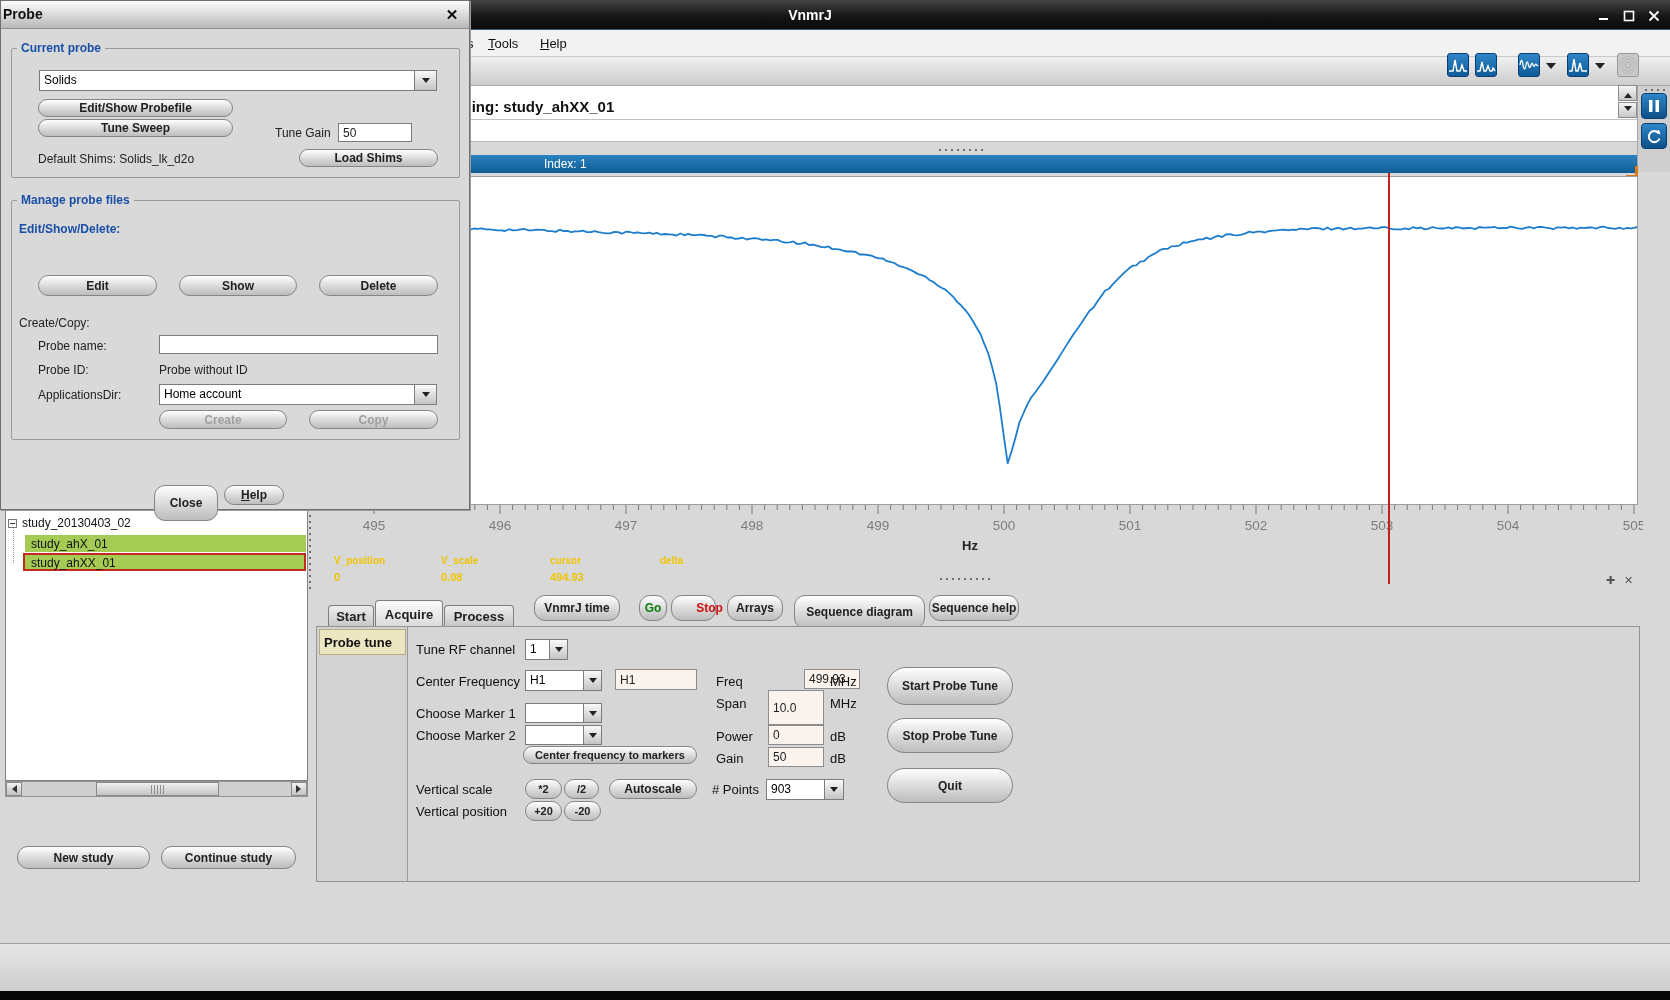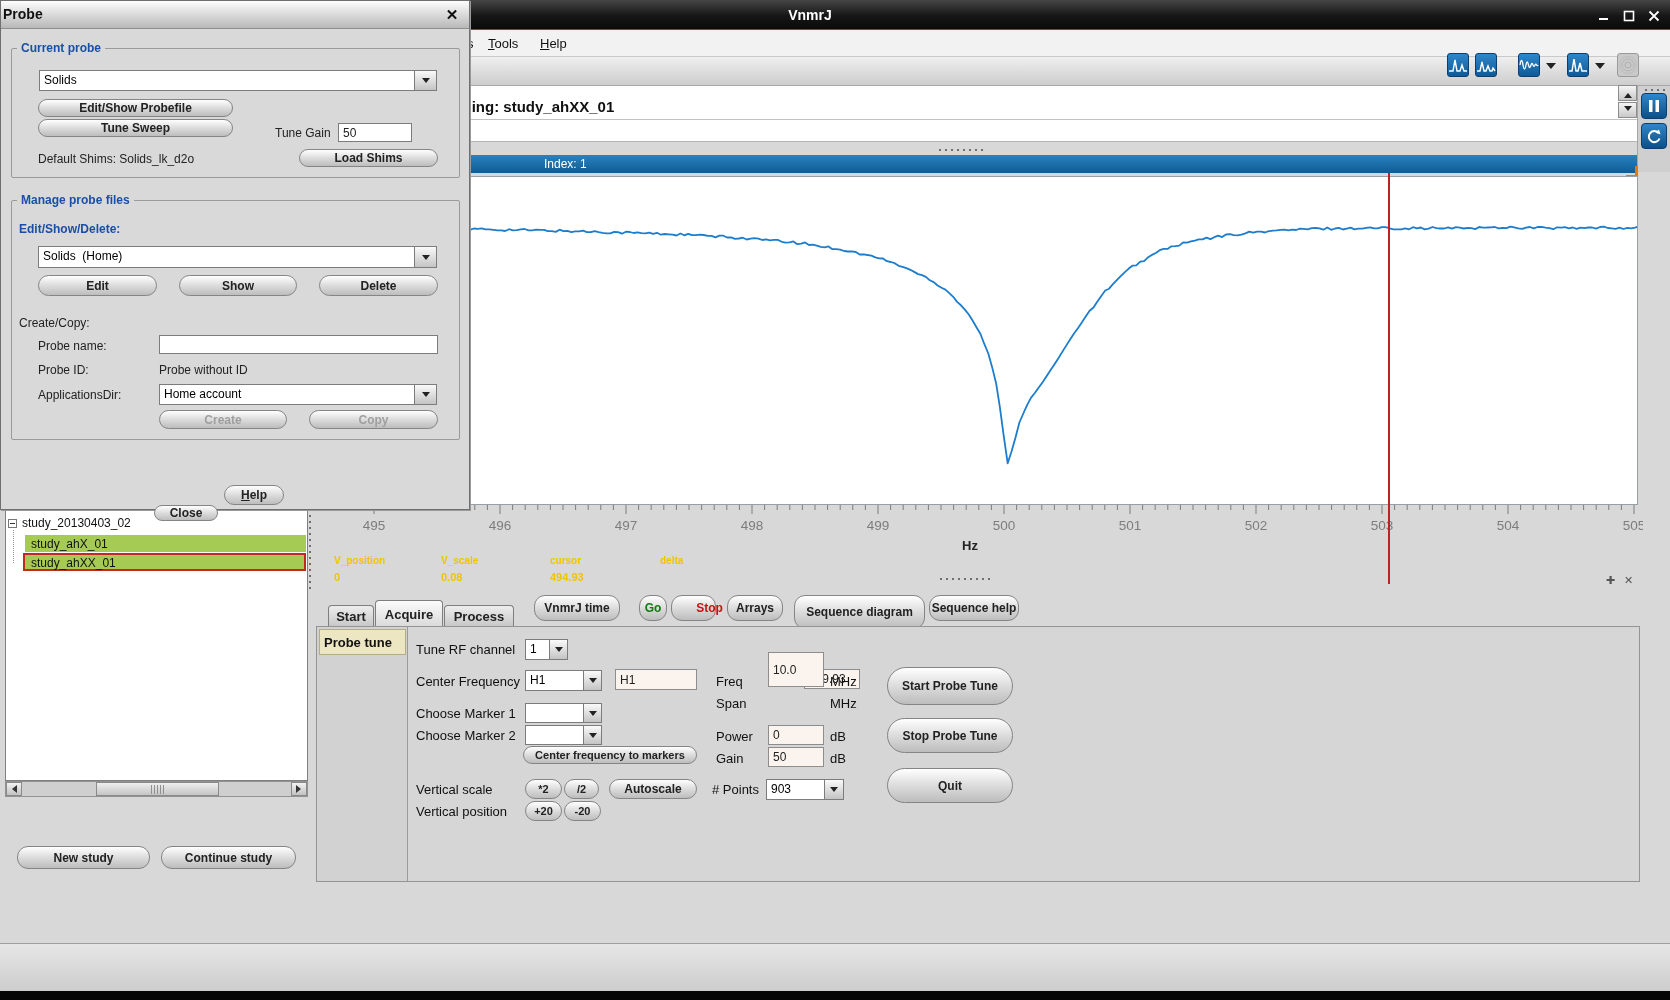--- a/index.html
+++ b/index.html
@@ -349,21 +349,21 @@
       <span class="tri-dn"></span>
     </span>
 </div>
 <input class="abs pfield" style="left: 615px; top: 669px; width: 82px; height: 21px;" value="H1">
 
 <span class="abs flabel" style="left:716px; top:674px;">Freq</span>
 <input class="abs pfield" style="left: 804px; top: 669px; width: 56px; height: 20px;" value="499.93">
 <span class="abs flabel" style="left:830px; top:674px;">MHz</span>
 
 <span class="abs flabel" style="left:716px; top:696px;">Span</span>
-<input class="abs pfield" style="left: 768px; top: 652px; width: 56px; height: 35px;" value="10.0">
+<input class="abs pfield" style="left: 768px; top: 690px; width: 56px; height: 35px;" value="10.0">
 <span class="abs flabel" style="left:830px; top:696px;">MHz</span>
 
 <span class="abs flabel" style="left:416px; top:706px;">Choose Marker 1</span>
 <div class="abs combo" style="left:525px; top:703px;">
   <span class="combo-val" style="width:58px; height:20px;"></span>
   <span class="combo-btn" style="width:19px; height:20px;">
       <span class="tri-dn"></span>
     </span>
 </div>
 <span class="abs flabel" style="left:416px; top:728px;">Choose Marker 2</span>
@@ -447,45 +447,39 @@
   <div class="abs pill" style="left:37px; top:98px; width:195px; height:18px;">Edit/Show Probefile</div>
   <div class="abs pill" style="left:37px; top:118px; width:195px; height:18px;">Tune Sweep</div>
   <span class="abs dlabel" style="left:274px; top:125px;">Tune Gain</span>
   <input class="abs tfield" style="left: 337px; top: 122px; width: 74px; height: 19px;" value="50">
   <span class="abs dlabel" style="left:37px; top:151px;">Default Shims: Solids_lk_d2o</span>
   <div class="abs pill" style="left:298px; top:148px; width:139px; height:18px;">Load Shims</div>
 
   <div class="abs groupbox" style="left:10px; top:199px; width:449px; height:240px;"></div>
   <span class="abs legend" style="left:16px; top:192px;">Manage probe files</span>
   <span class="abs blabel" style="left:18px; top:221px;">Edit/Show/Delete:</span>
-  <div class="abs combo" style="left:37px; top:245px;">
-    <span class="combo-val" style="width:376px; height:22px;">Solids  (Home)</span>
-    <span class="combo-btn" style="width:23px; height:22px;">
-        <span class="tri-dn"></span>
-      </span>
-  </div>
   <div class="abs pill" style="left:37px; top:274px; width:119px; height:21px;">Edit</div>
   <div class="abs pill" style="left:178px; top:274px; width:118px; height:21px;">Show</div>
   <div class="abs pill" style="left:318px; top:274px; width:119px; height:21px;">Delete</div>
   <span class="abs dlabel" style="left:18px; top:315px;">Create/Copy:</span>
   <span class="abs dlabel" style="left:37px; top:338px;">Probe name:</span>
   <input class="abs tfield" style="left: 158px; top: 334px; width: 279px; height: 19px;" value="">
   <span class="abs dlabel" style="left:37px; top:362px;">Probe ID:</span>
   <span class="abs dlabel" style="left:158px; top:362px;">Probe without ID</span>
   <span class="abs dlabel" style="left:37px; top:387px;">ApplicationsDir:</span>
   <div class="abs combo" style="left:158px; top:383px;">
     <span class="combo-val" style="width:255px; height:21px;">Home account</span>
     <span class="combo-btn" style="width:23px; height:21px;">
         <span class="tri-dn"></span>
       </span>
   </div>
   <div class="abs pill disabled" style="left:158px; top:409px; width:128px; height:19px;">Create</div>
   <div class="abs pill disabled" style="left:308px; top:409px; width:129px; height:19px;">Copy</div>
 
-  <div class="abs pill" style="left:153px; top:484px; width:64px; height:16px;margin-top:20px;">Close</div>
+  <div class="abs pill" style="left:153px; top:484px; width:64px; height:36px;">Close</div>
   <div class="abs pill fl" style="left:223px; top:484px; width:60px; height:20px;">
       <span class="fl">Help</span>
     </div>
 </div>
 
 <div class="abs statusbar"></div>
 <div class="abs dots-v" style="left:4px; top:952px; width:5px; height:34px;"></div>
 <div class="abs hwbtn" style="left:14px; width:44px;">
   <svg width="24" height="27">
     <rect x="5" y="8" width="14" height="16" rx="2" fill="#c9c9c9" stroke="#8d8d8d"></rect>

